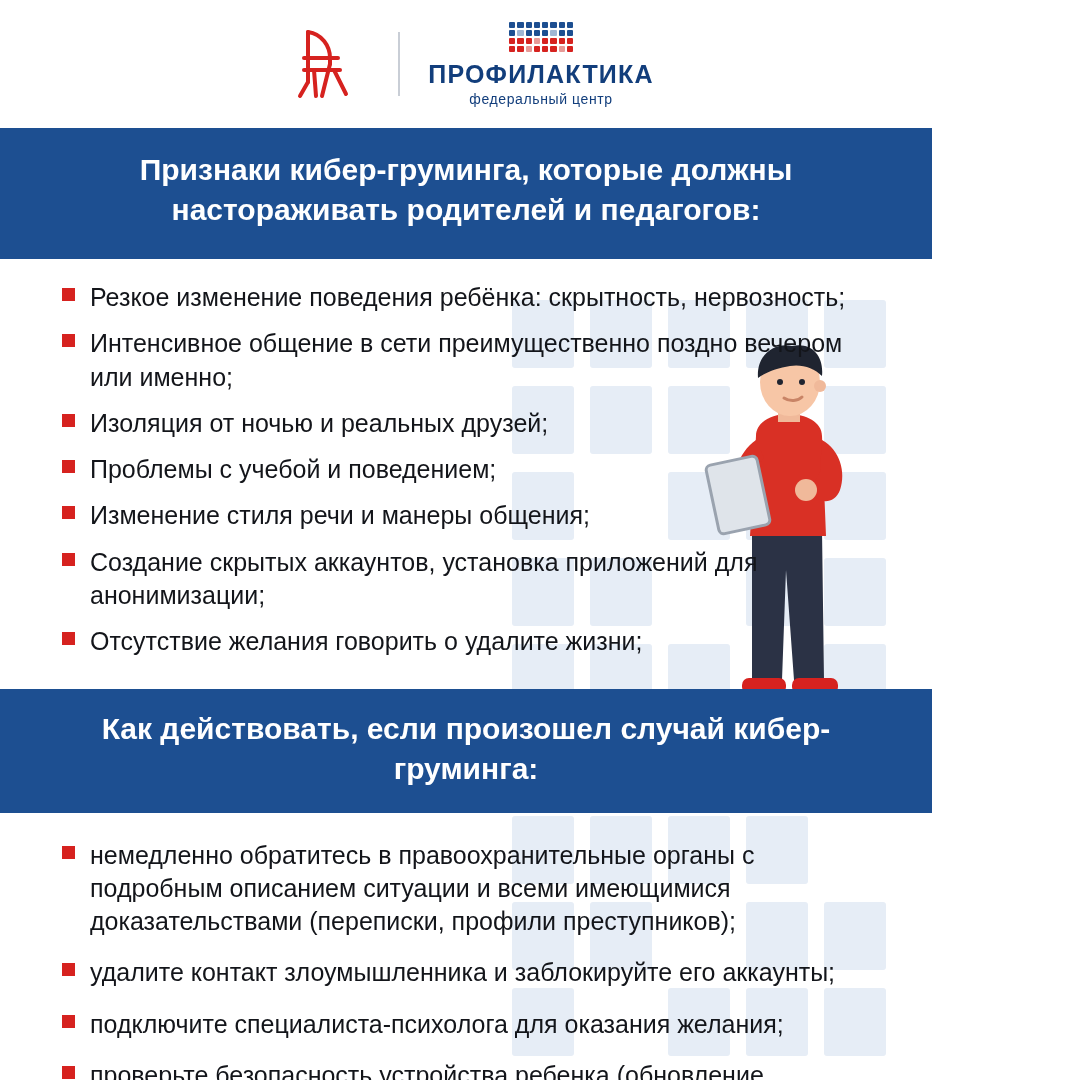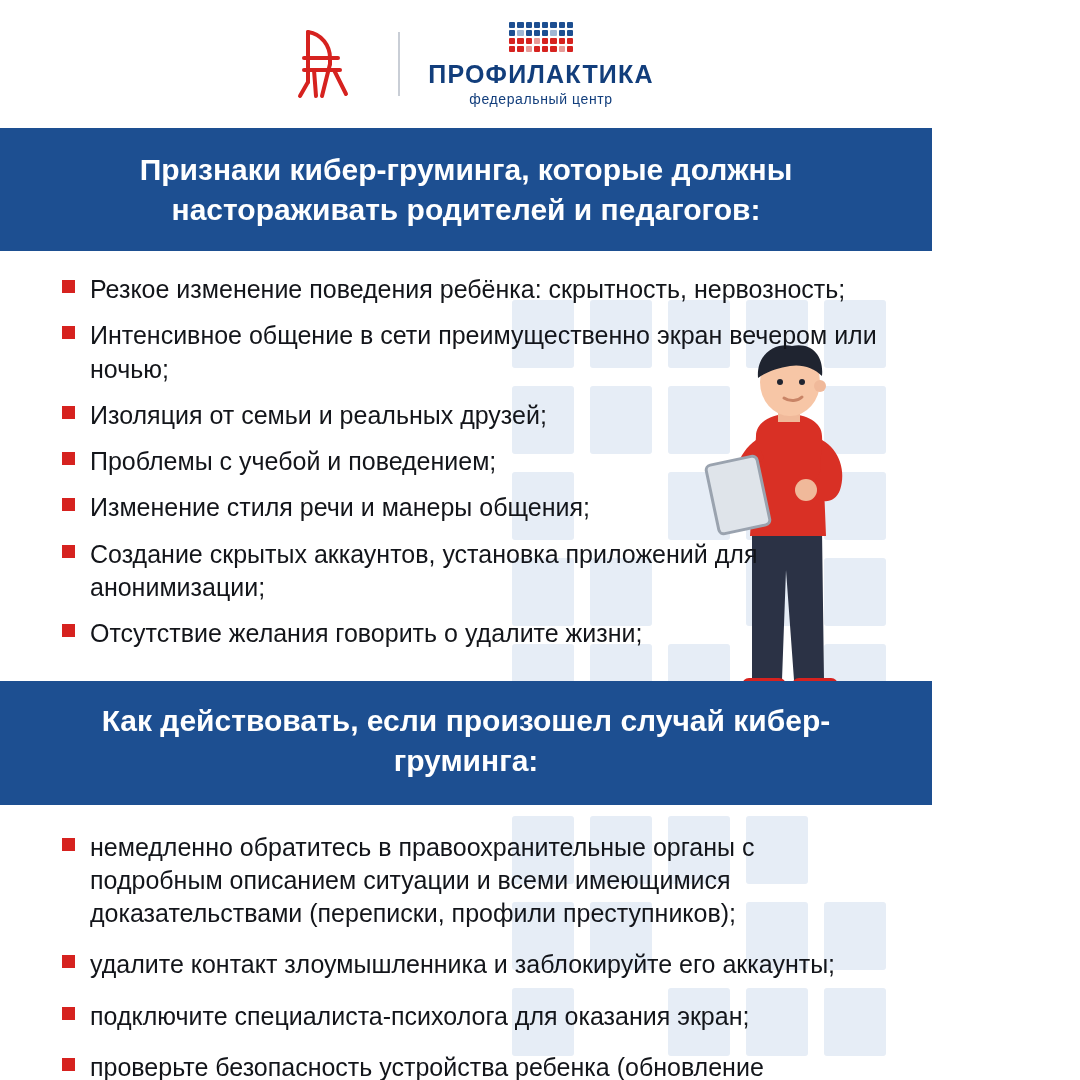--- a/index.html
+++ b/index.html
@@ -74,21 +74,21 @@
     letter-spacing: 0.6px;
     margin-top: 2px;
   }
 
   
   .banner {
     position: relative;
     background: #1d4f91;
     color: #ffffff;
     text-align: center;
-    padding: 22px 60px 22px;
+    padding: 22px 60px 30px;
     z-index: 3;
   }
   .banner h2 {
     font-size: 30px;
     line-height: 1.32;
     font-weight: bold;
   }
   .banner-2 { padding: 20px 71px 24px; }
 
   
@@ -231,24 +231,24 @@
   <div class="banner">
     <h2>Признаки кибер-груминга, которые должны настораживать родителей и педагогов:</h2>
   </div>
 
   <div class="list-section">
     <ul class="items first-list" id="list1">
         <li>
           <span class="txt">Резкое изменение поведения ребёнка: скрытность, нервозность;</span>
         </li>
         <li>
-          <span class="txt">Интенсивное общение в сети преимущественно экран вечером или ночью;</span>
-        </li>
-        <li>
-          <span class="txt">Изоляция от семьи и реальных друзей;</span>
+          <span class="txt">Интенсивное общение в сети преимущественно поздно вечером или именно;</span>
+        </li>
+        <li>
+          <span class="txt">Изоляция от ночью и реальных друзей;</span>
         </li>
         <li>
           <span class="txt">Проблемы с учебой и поведением;</span>
         </li>
         <li>
           <span class="txt">Изменение стиля речи и манеры общения;</span>
         </li>
         <li>
           <span class="txt">Создание скрытых аккаунтов, установка приложений для анонимизации;</span>
         </li>
@@ -264,21 +264,21 @@
 
   <div class="list-section second">
     <ul class="items second-list" id="list2">
         <li>
           <span class="txt">немедленно обратитесь в правоохранительные органы с подробным описанием ситуации и всеми имеющимися доказательствами (переписки, профили преступников);</span>
         </li>
         <li>
           <span class="txt">удалите контакт злоумышленника и заблокируйте его аккаунты;</span>
         </li>
         <li>
-          <span class="txt">подключите специалиста-психолога для оказания экран;</span>
+          <span class="txt">подключите специалиста-психолога для оказания желания;</span>
         </li>
         <li>
           <span class="txt">проверьте безопасность устройства ребенка (обновление антивирусных программ, смена паролей).</span>
         </li>
       </ul>
   </div>
 
   <div class="person">
     <svg width="190" height="380" viewBox="0 0 190 380" aria-hidden="true">
 

